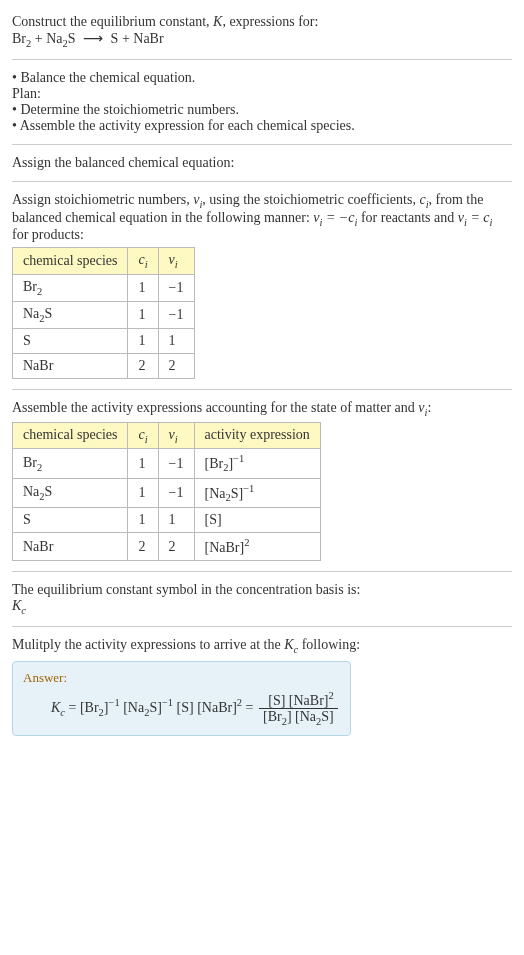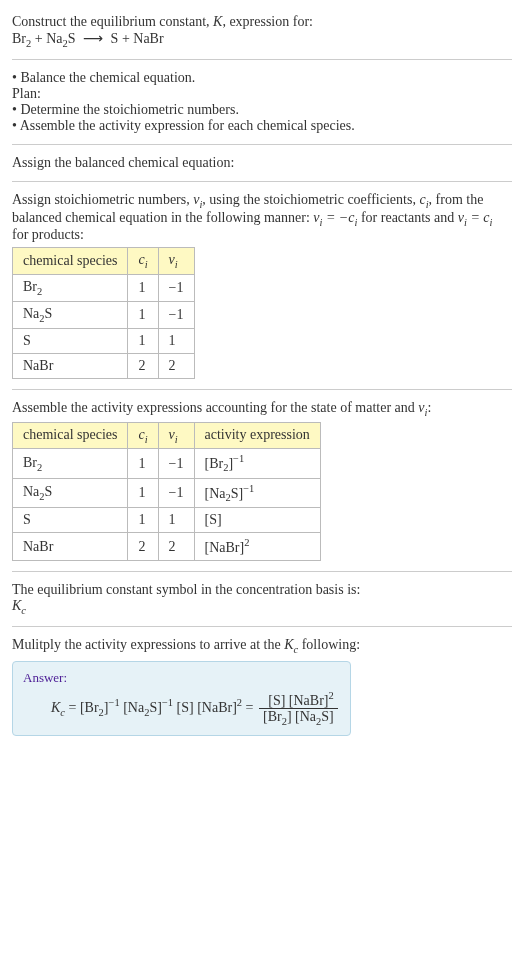--- a/index.html
+++ b/index.html
@@ -40,21 +40,21 @@
   .answer-box {
     background: #e6f2f7;
     border: 1px solid #b5d6e6;
     border-radius: 4px;
     padding: 8px 10px;
     margin-top: 6px;
     display: inline-block;
   }
   .answer-label {
     font-size: 13px;
-    color: #4c1d95;
+    color: #a16207;
     margin-bottom: 4px;
   }
   .eq-line {
     white-space: nowrap;
   }
   .frac {
     display: inline-block;
     vertical-align: middle;
     text-align: right;
     margin: 0 2px;
@@ -70,21 +70,21 @@
   }
   .arrow {
     display: inline-block;
     padding: 0 4px;
   }
 </style>
 </head>
 <body>
 
 <div class="section">
-  <span>Construct the equilibrium constant, </span><span class="italic">K</span><span>, expression for:</span><br>
+  <span>Construct the equilibrium constant, </span><span class="italic">K</span><span>, expressions for:</span><br>
   <span class="eq-line">
     <span>Br</span><sub>2</sub><span> + Na</span><sub>2</sub><span>S</span>
     <span class="arrow">⟶</span>
     <span>S + NaBr</span>
   </span>
 </div>
 <hr>
 
 <div class="section">
   <div>• Balance the chemical equation.</div>

